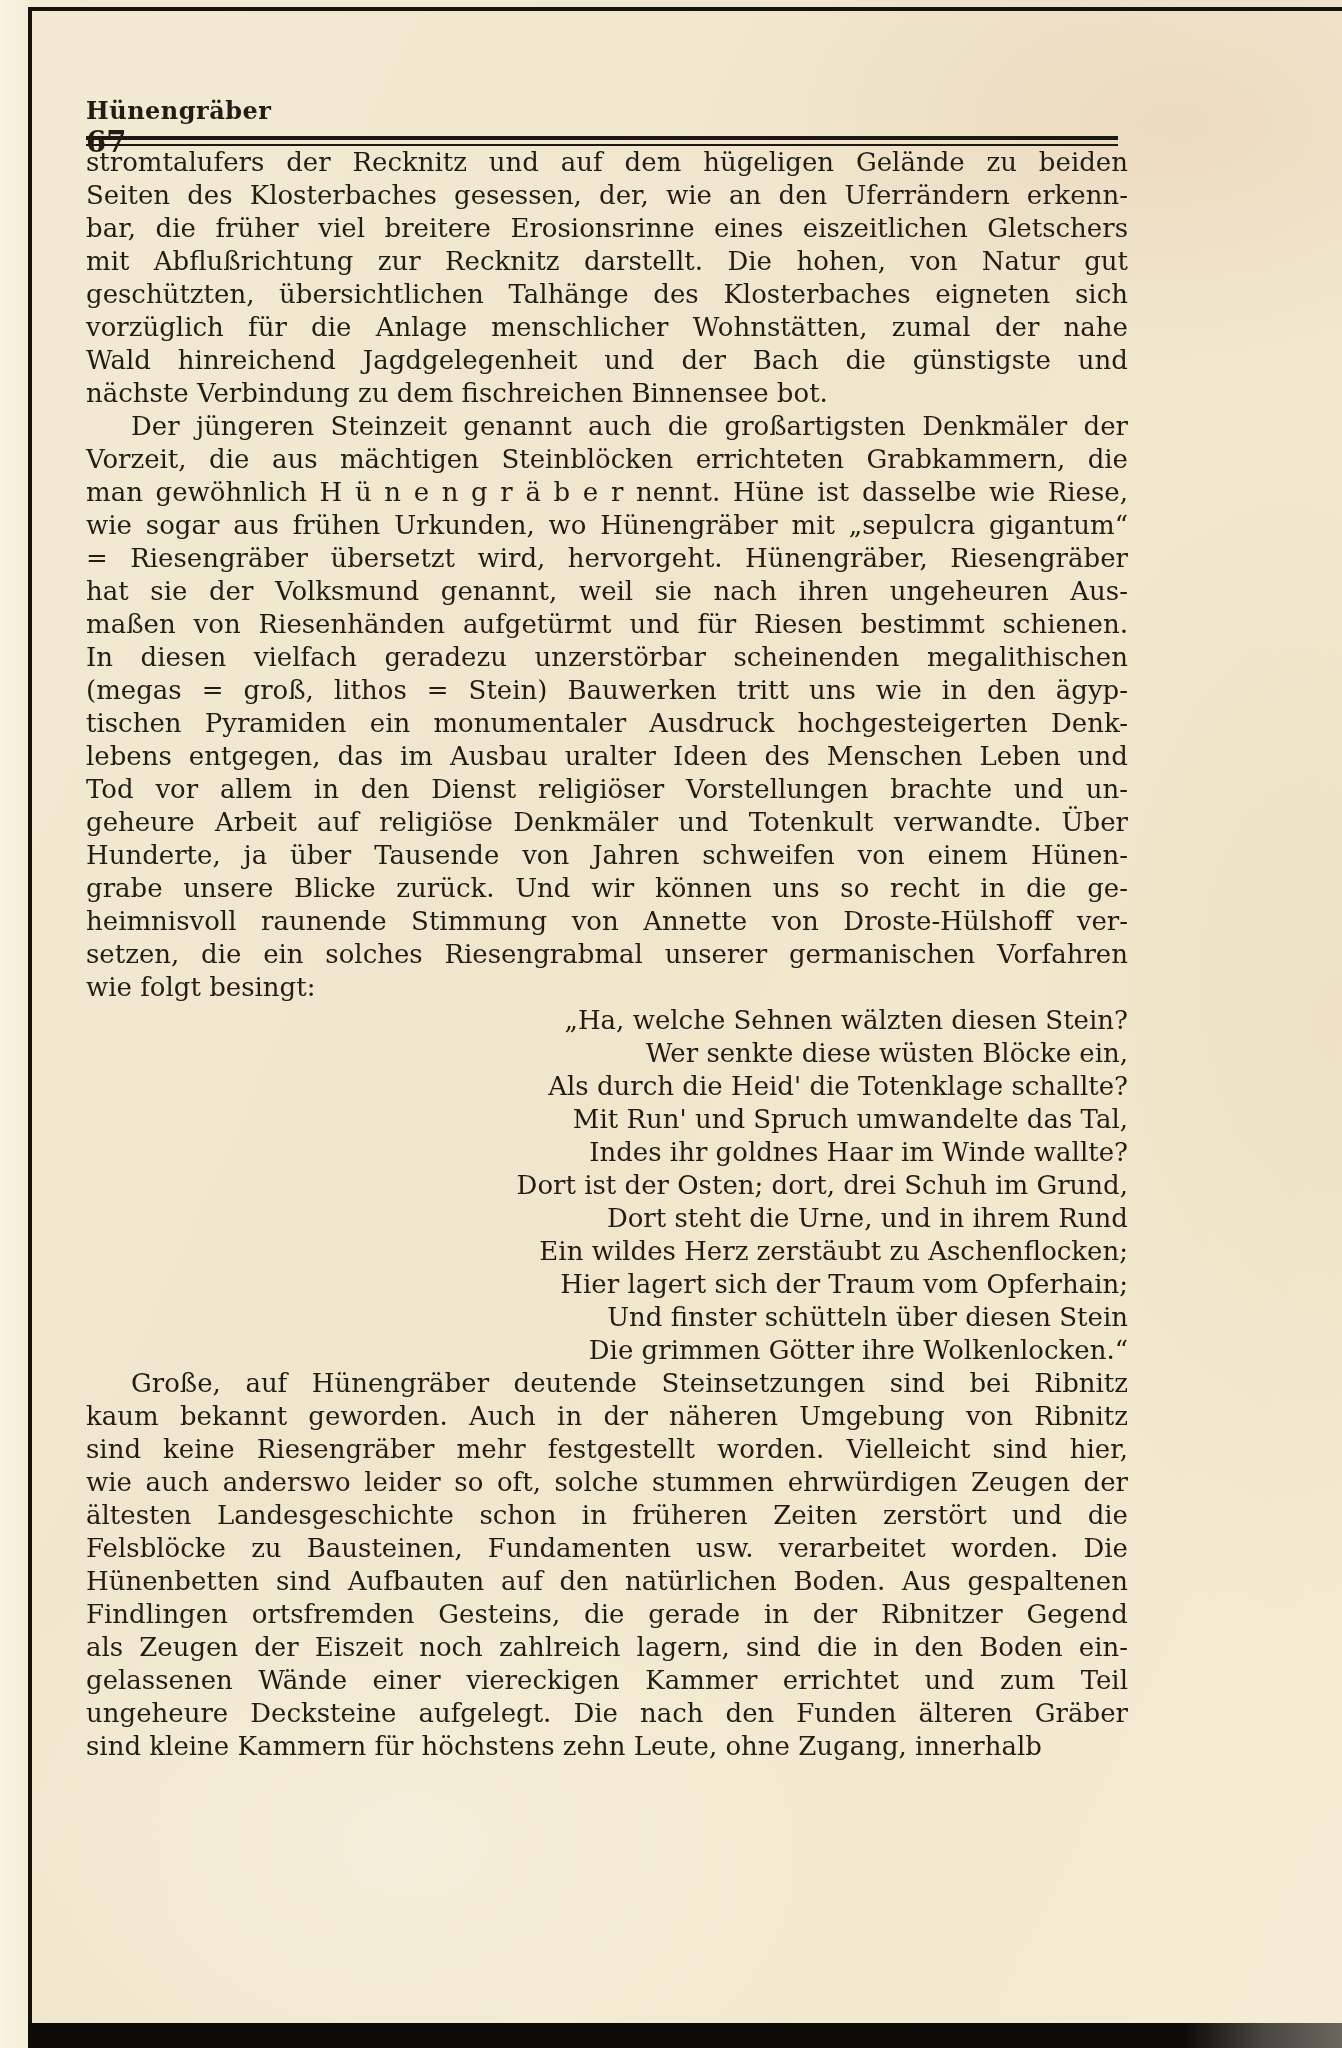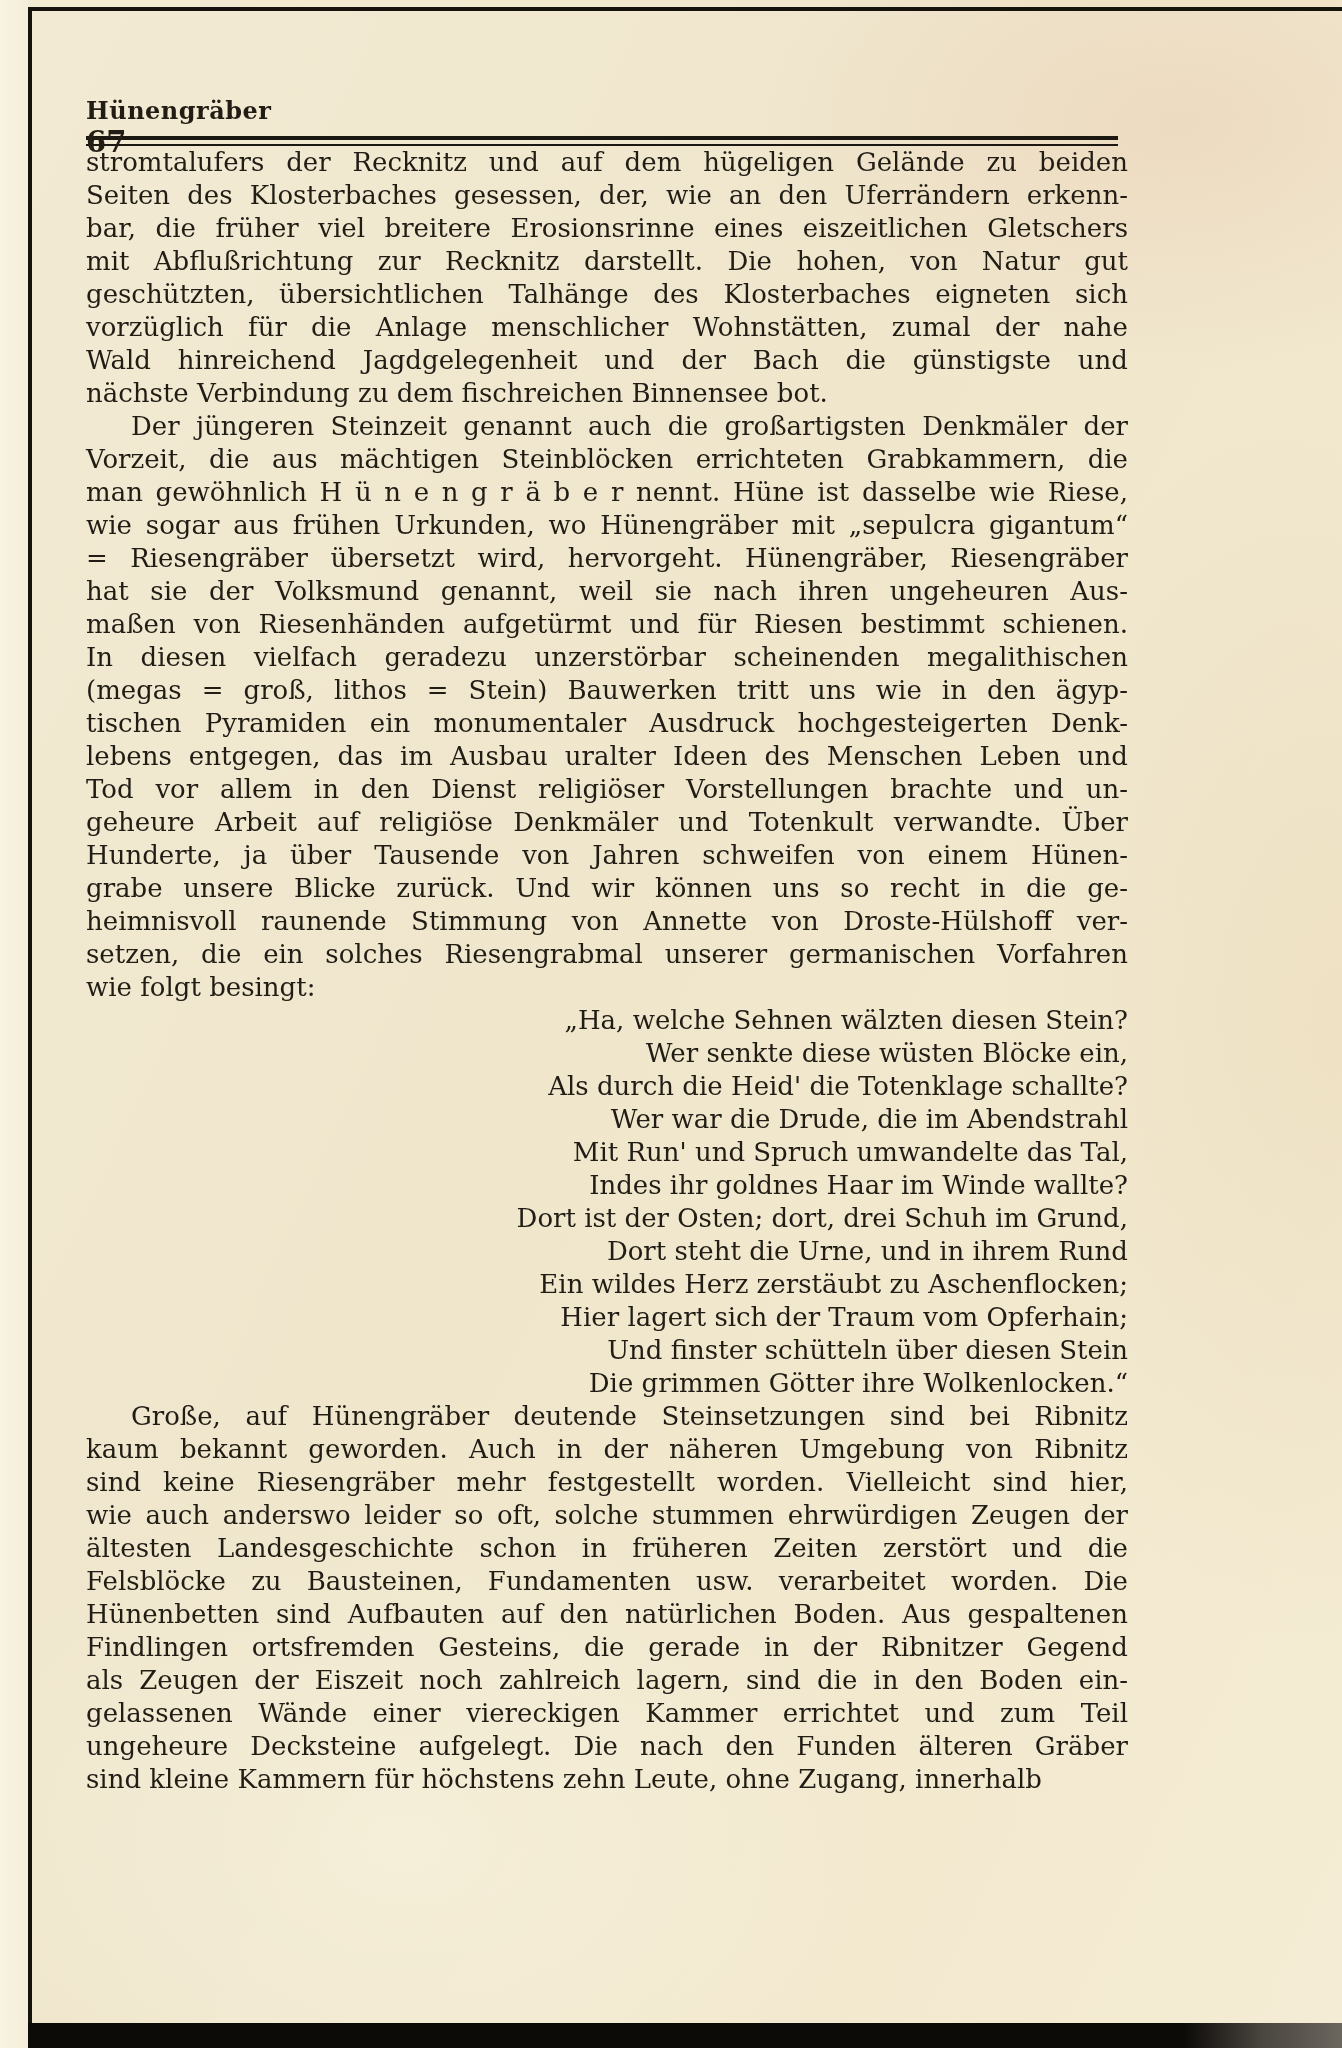--- a/index.html
+++ b/index.html
@@ -103,21 +103,20 @@
         <div class="line just">Hunderte, ja über Tausende von Jahren schweifen von einem Hünen-</div>
         <div class="line just">grabe unsere Blicke zurück. Und wir können uns so recht in die ge-</div>
         <div class="line just">heimnisvoll raunende Stimmung von Annette von Droste-Hülshoff ver-</div>
         <div class="line just">setzen, die ein solches Riesengrabmal unserer germanischen Vorfahren</div>
         <div class="line last">wie folgt besingt:</div>
       </div>
       <div class="poem">
         <div class="line">„Ha, welche Sehnen wälzten diesen Stein?</div>
         <div class="line">Wer senkte diese wüsten Blöcke ein,</div>
         <div class="line">Als durch die Heid' die Totenklage schallte?</div>
-        <div class="line">Wer war die Drude, die im Abendstrahl</div>
         <div class="line">Mit Run' und Spruch umwandelte das Tal,</div>
         <div class="line">Indes ihr goldnes Haar im Winde wallte?</div>
         <div class="line">Dort ist der Osten; dort, drei Schuh im Grund,</div>
         <div class="line">Dort steht die Urne, und in ihrem Rund</div>
         <div class="line">Ein wildes Herz zerstäubt zu Aschenflocken;</div>
         <div class="line">Hier lagert sich der Traum vom Opferhain;</div>
         <div class="line">Und finster schütteln über diesen Stein</div>
         <div class="line">Die grimmen Götter ihre Wolkenlocken.“</div>
       </div>
       <div class="paragraph">

